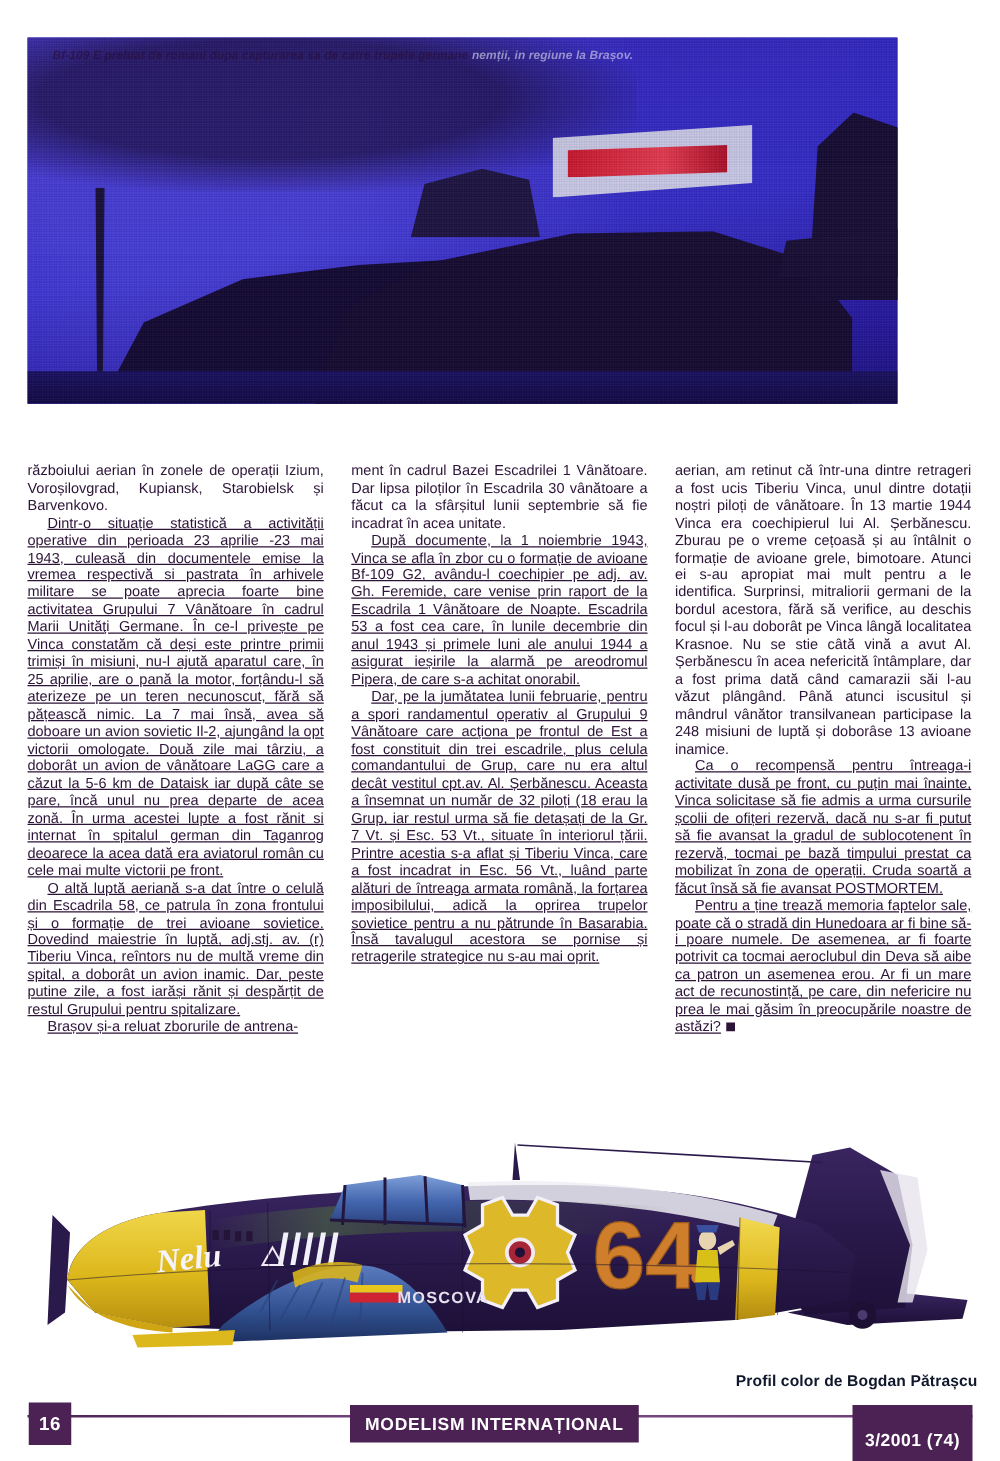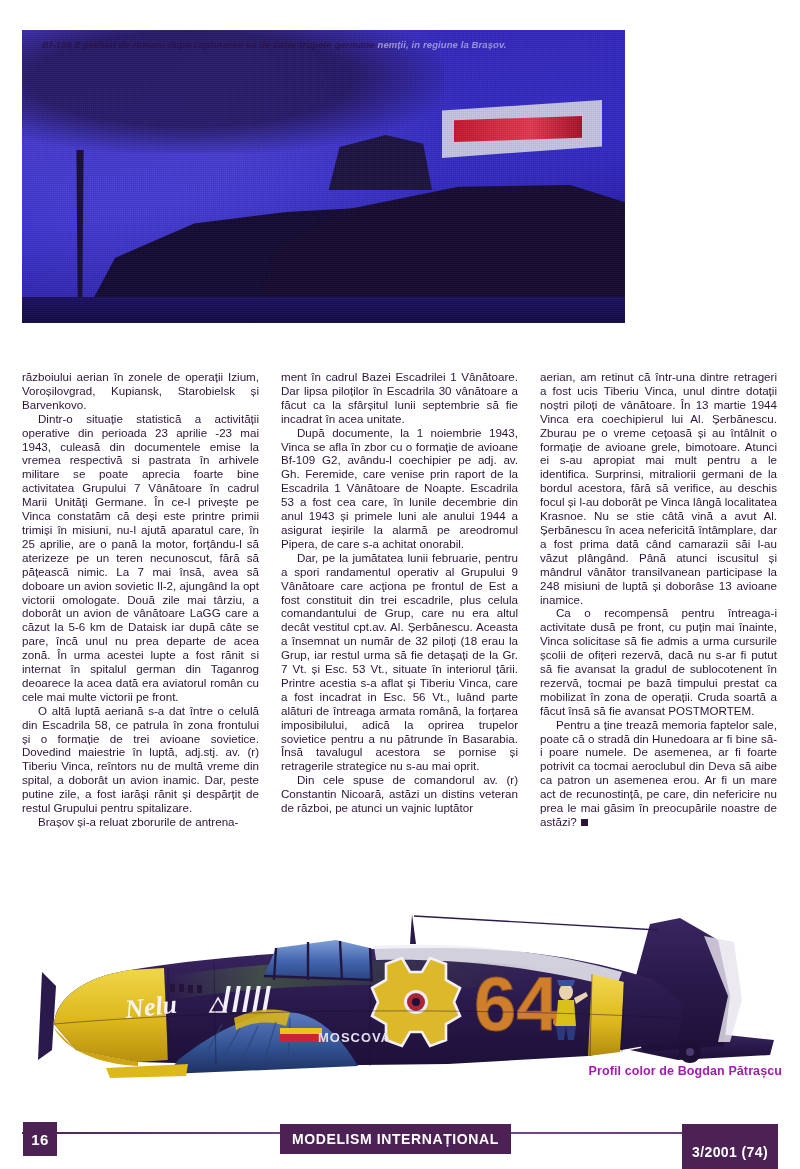--- a/index.html
+++ b/index.html
@@ -2,21 +2,21 @@
 <html><head>
 <meta charset="utf-8">
 <style>
   html,body{margin:0;padding:0;background:#ffffff;}
   body{width:800px;height:1169px;position:relative;overflow:hidden;
        font-family:"Liberation Sans", sans-serif;color:#2a1533;}
 
   .page{position:absolute;left:0;top:0;width:800px;height:1169px;background:#fff;}
 
   
-  .photo{position:absolute;left:22px;top:30px;width:603px;height:293px;overflow:hidden;
+  .photo{position:absolute;left:22px;top:30px;width:696px;height:293px;overflow:hidden;
          background:#1b1ca8;}
   .photo-sky{position:absolute;inset:0;
       background:
         radial-gradient(circle at 18% 20%, rgba(90,80,220,.55) 0 22%, rgba(0,0,0,0) 60%),
         radial-gradient(circle at 72% 14%, rgba(60,50,190,.5) 0 26%, rgba(0,0,0,0) 64%),
         linear-gradient(172deg,#2a18a8 0%,#2b1fbe 26%,#2a24c8 52%,#201296 78%,#180c72 100%);
   }
   .photo-grain{position:absolute;inset:0;opacity:.5;
       background-image:
         repeating-linear-gradient(0deg, rgba(255,255,255,.05) 0 1px, rgba(0,0,0,.07) 1px 2px),
@@ -53,30 +53,30 @@
   .pw-ground{position:absolute;left:0;bottom:0;width:100%;height:26px;
       background:linear-gradient(180deg,#1a1060,#120a44);}
 
   
   .cols{position:absolute;left:22px;top:336px;width:756px;height:560px;
         display:flex;gap:22px;}
   .col{width:237px;margin-top:34px;}
   .col p{margin:0;font-family:"Liberation Sans", sans-serif;
         font-size:11.6px;line-height:13.9px;text-align:justify;text-justify:inter-word;
         color:#2c1438;hyphens:manual;}
-  .col p + p{margin-top:0;}
+  .col p + p{margin-top:0;text-decoration:underline;}
   .col p.ind{text-indent:16px;}
   .endmark{display:inline-block;width:7px;height:7px;background:#2c1438;
         vertical-align:baseline;margin-left:4px;}
 
   
   .profile{position:absolute;left:18px;top:900px;width:764px;height:185px;}
   .plane{position:absolute;left:0;top:0;width:764px;height:185px;}
-  .credit{position:absolute;right:18px;top:1064px;font-size:12.5px;font-weight:bold;
-        color:#a21caf;letter-spacing:.1px;}
+  .credit{position:absolute;right:18px;top:1098px;font-size:12.5px;font-weight:bold;
+        color:#0f172a;letter-spacing:.1px;}
 
   
   .footer{position:absolute;left:22px;top:1122px;width:756px;height:34px;}
   .f-rule{position:absolute;left:0;top:10px;width:756px;height:2px;
         background:linear-gradient(90deg,#4c2254,#7a4a86 45%,#6b3c74);}
   .f-pageno{position:absolute;left:1px;top:0;width:34px;height:34px;background:#4b2253;
         color:#fff;font-weight:bold;font-size:15px;display:flex;align-items:center;
         justify-content:center;letter-spacing:.5px;}
   .f-title{position:absolute;left:258px;top:2px;height:30px;background:#4b2253;
         color:#fff;font-weight:bold;font-size:14px;letter-spacing:.6px;
@@ -119,21 +119,20 @@
       <p>războiului aerian în zonele de operații Izium, Voroșilovgrad, Kupiansk, Starobielsk și Barvenkovo.</p>
       <p class="ind">Dintr-o situație statistică a activității operative din perioada 23 aprilie -23 mai 1943, culeasă din documentele emise la vremea respectivă si pastrata în arhivele militare se poate aprecia foarte bine activitatea Grupului 7 Vânătoare în cadrul Marii Unităţi Germane. În ce-l privește pe Vinca constatăm că deși este printre primii trimiși în misiuni, nu-l ajută aparatul care, în 25 aprilie, are o pană la motor, forțându-l să aterizeze pe un teren necunoscut, fără să pățească nimic. La 7 mai însă, avea să doboare un avion sovietic Il-2, ajungând la opt victorii omologate. Două zile mai târziu, a doborât un avion de vânătoare LaGG care a căzut la 5-6 km de Dataisk iar după câte se pare, încă unul nu prea departe de acea zonă. În urma acestei lupte a fost rănit si internat în spitalul german din Taganrog deoarece la acea dată era aviatorul român cu cele mai multe victorii pe front.</p>
       <p class="ind">O altă luptă aeriană s-a dat între o celulă din Escadrila 58, ce patrula în zona frontului și o formație de trei avioane sovietice. Dovedind maiestrie în luptă, adj.stj. av. (r) Tiberiu Vinca, reîntors nu de multă vreme din spital, a doborât un avion inamic. Dar, peste  putine zile, a fost iarăși rănit și despărțit de restul Grupului pentru spitalizare.</p>
       <p class="ind">Brașov și-a reluat zborurile de antrena-</p>
     </div>
 
     <div class="col">
       <p>ment în cadrul Bazei Escadrilei 1 Vânătoare. Dar lipsa piloților în Escadrila 30 vânătoare a făcut ca la sfârșitul lunii septembrie să fie incadrat în acea unitate.</p>
       <p class="ind">După documente, la 1 noiembrie 1943, Vinca se afla în zbor cu o formație de avioane Bf-109 G2, avându-l coechipier pe adj. av. Gh. Feremide, care venise prin raport de la Escadrila 1 Vânătoare de Noapte. Escadrila 53 a fost cea care, în lunile decembrie din anul 1943 și primele luni ale anului 1944 a asigurat ieșirile la alarmă pe areodromul Pipera, de care s-a achitat onorabil.</p>
       <p class="ind">Dar, pe la jumătatea lunii februarie, pentru a spori randamentul operativ al Grupului 9 Vânătoare care acţiona pe frontul de Est a fost constituit din trei escadrile, plus celula comandantului de Grup, care nu era altul decât vestitul cpt.av. Al. Șerbănescu. Aceasta a însemnat un număr de 32 piloți (18 erau la Grup, iar restul urma să fie detașați de la Gr. 7 Vt. și Esc. 53 Vt., situate în interiorul țării. Printre acestia s-a aflat și Tiberiu Vinca, care a fost  incadrat in Esc. 56 Vt., luând parte alături de întreaga armata română, la forțarea imposibilului, adică la oprirea trupelor sovietice pentru a nu pătrunde în Basarabia. Însă tavalugul acestora se pornise și retragerile strategice nu s-au mai oprit.</p>
-      <p class="ind">Din cele spuse de comandorul av. (r) Constantin Nicoară, astăzi un distins veteran de război, pe atunci un vajnic luptător</p>
     </div>
 
     <div class="col">
       <p>aerian, am retinut că într-una dintre retrageri a fost ucis Tiberiu Vinca, unul dintre dotații noștri piloți de vânătoare. În 13 martie 1944 Vinca era coechipierul lui Al. Șerbănescu. Zburau pe o vreme cețoasă și au întâlnit o formație de avioane grele, bimotoare. Atunci ei s-au apropiat mai mult pentru a le identifica. Surprinsi, mitraliorii germani de la bordul acestora, fără să verifice, au deschis focul și l-au doborât pe Vinca lângă localitatea Krasnoe. Nu se stie câtă vină a avut Al. Șerbănescu în acea nefericită întâmplare, dar a fost prima dată când camarazii săi l-au văzut plângând. Până atunci iscusitul și mândrul vânător transilvanean participase la 248 misiuni de luptă și doborâse 13 avioane inamice.</p>
       <p class="ind">Ca o recompensă pentru întreaga-i activitate dusă pe front, cu puțin mai înainte, Vinca solicitase să fie admis a urma cursurile școlii de ofițeri rezervă, dacă nu s-ar fi putut să fie avansat la gradul de sublocotenent în rezervă, tocmai pe bază timpului prestat ca mobilizat în zona de operații. Cruda soartă a făcut însă să fie avansat POSTMORTEM.</p>
       <p class="ind"><span>Pentru a ține trează memoria faptelor sale, poate că o stradă din Hunedoara ar fi bine să-i poare numele. De asemenea, ar fi foarte potrivit ca tocmai aeroclubul  din Deva să aibe ca patron un asemenea erou. Ar fi un mare act de recunostință, pe care, din nefericire nu prea le mai găsim în preocupările noastre de astăzi?</span><span class="endmark"></span></p>
     </div>
 
   </div>
 

